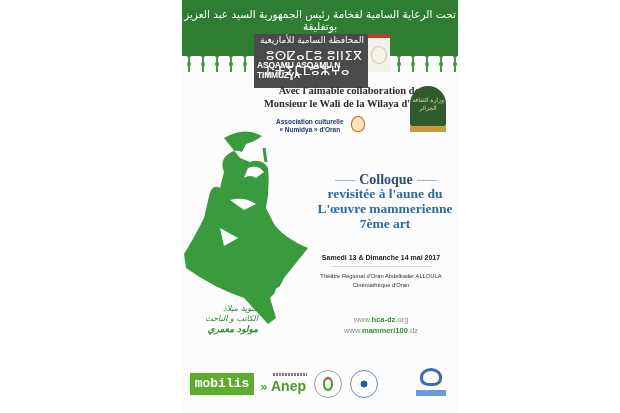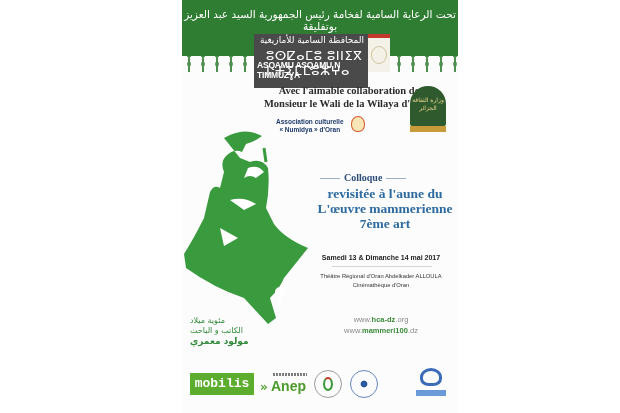--- a/index.html
+++ b/index.html
@@ -20,29 +20,29 @@
   .hca-logo { position:absolute; left:368px; top:34px; width:22px; height:38px; background:#f4f1e8; border-top:4px solid #c0392b; box-sizing:border-box; }
   .hca-logo .emb { position:absolute; left:3px; top:8px; width:16px; height:18px; border-radius:50%; border:1px solid #cfc49a; box-sizing:border-box; }
   .collab { position:absolute; left:242px; top:84px; width:214px; text-align:center; font-family:"Liberation Serif", serif; font-weight:bold; font-size:10.5px; color:#2b2b2b; line-height:13px; }
   .assoc { position:absolute; left:276px; top:118px; text-align:center; font-family:"Liberation Sans", sans-serif; font-weight:bold; font-size:6.5px; color:#1f3a6b; line-height:8px; }
   .assoc-logo { position:absolute; left:351px; top:116px; width:14px; height:16px; border-radius:50% 50% 45% 45%; border:1.5px solid #d35b2a; background:#f7e6b8; box-sizing:border-box; }
   .ministry { position:absolute; left:410px; top:86px; width:36px; height:48px; }
   .ministry .dome { position:absolute; left:0; top:0; width:36px; height:40px; background:#2e5a2e; border-radius:18px 18px 2px 2px; }
   .ministry .txt { position:absolute; left:2px; top:10px; width:32px; text-align:center; color:#e9d28a; font-family:"DejaVu Sans", sans-serif; font-size:6px; line-height:8px; direction:rtl; }
   .ministry .bar { position:absolute; left:0; top:40px; width:36px; height:6px; background:#c99a3a; }
   .portrait { position:absolute; left:184px; top:128px; width:140px; height:200px; }
-  .colloque { position:absolute; left:316px; top:172px; width:140px; text-align:left; font-family:"Liberation Serif", serif; font-weight:bold; color:#2c4d7a; font-size:10px; }
+  .colloque { position:absolute; left:316px; top:172px; width:140px; text-align:center; font-family:"Liberation Serif", serif; font-weight:bold; color:#2c4d7a; font-size:14px; }
   .colloque .rule { display:inline-block; width:20px; height:1px; background:#9bb0c8; vertical-align:middle; margin:0 4px; }
   .title { position:absolute; left:300px; top:186px; width:170px; text-align:center; font-family:"Liberation Serif", serif; font-weight:bold; color:#2c6aa0; font-size:13.5px; line-height:15px; }
   .dates { position:absolute; left:306px; top:254px; width:150px; text-align:center; font-family:"Liberation Sans", sans-serif; font-weight:bold; font-size:7px; color:#222; }
   .dates-rule { position:absolute; left:332px; top:266px; width:100px; height:1px; background:#d4d4d4; }
   .venue { position:absolute; left:306px; top:272px; width:150px; text-align:center; font-family:"Liberation Sans", sans-serif; font-size:5.8px; color:#333; line-height:9px; }
   .web { position:absolute; left:306px; top:314px; width:150px; text-align:center; font-family:"Liberation Sans", sans-serif; font-size:7.5px; color:#8a8a8a; line-height:11px; }
   .web b { color:#3a8a3a; }
-  .ar-caption { position:absolute; left:190px; top:316px; width:68px; text-align:left; font-family:"DejaVu Sans", sans-serif; color:#2f8a3a; direction:rtl; font-size:8px; line-height:10px; }
+  .ar-caption { position:absolute; left:190px; top:304px; width:68px; text-align:right; font-family:"DejaVu Sans", sans-serif; color:#2f8a3a; direction:rtl; font-size:8px; line-height:10px;font-style:italic; }
   .ar-caption .strong { font-weight:bold; font-size:9px; }
   .sponsors { position:absolute; left:190px; top:370px; width:260px; height:30px; }
   .mobilis { position:absolute; left:0; top:3px; width:64px; height:22px; background:#5cac2e; color:#fff; font-family:Liberation Mono, monospace; font-weight:bold; font-size:13px; line-height:22px; text-align:center; }
   .anep { position:absolute; left:70px; top:2px; width:48px; height:26px; }
   .anep .mark { position:absolute; left:0; top:8px; color:#56a032; font-weight:bold; font-size:12px; font-family:"DejaVu Sans", sans-serif; }
   .anep .word { position:absolute; left:11px; top:6px; color:#4c9a2a; font-weight:bold; font-size:14px; font-family:"Liberation Sans", sans-serif; }
   .anep .small { position:absolute; left:13px; top:1px; width:34px; height:3px; background:repeating-linear-gradient(90deg,#7a7a7a 0 2px,transparent 2px 3px); }
   .seal { position:absolute; top:0; width:28px; height:28px; border-radius:50%; border:1px solid #9a9a9a; box-sizing:border-box; }
   .seal1 { left:124px; } .seal1 .c { position:absolute; left:8px; top:6px; width:10px; height:14px; border-radius:50%; border:2px solid #3a9a3a; border-top-color:#c0392b; box-sizing:border-box; }
   .seal2 { left:160px; border-color:#6a8ac0; } .seal2 .c { position:absolute; left:7px; top:6px; width:12px; height:14px; background:radial-gradient(circle,#2c5aa0 35%,transparent 40%); }

